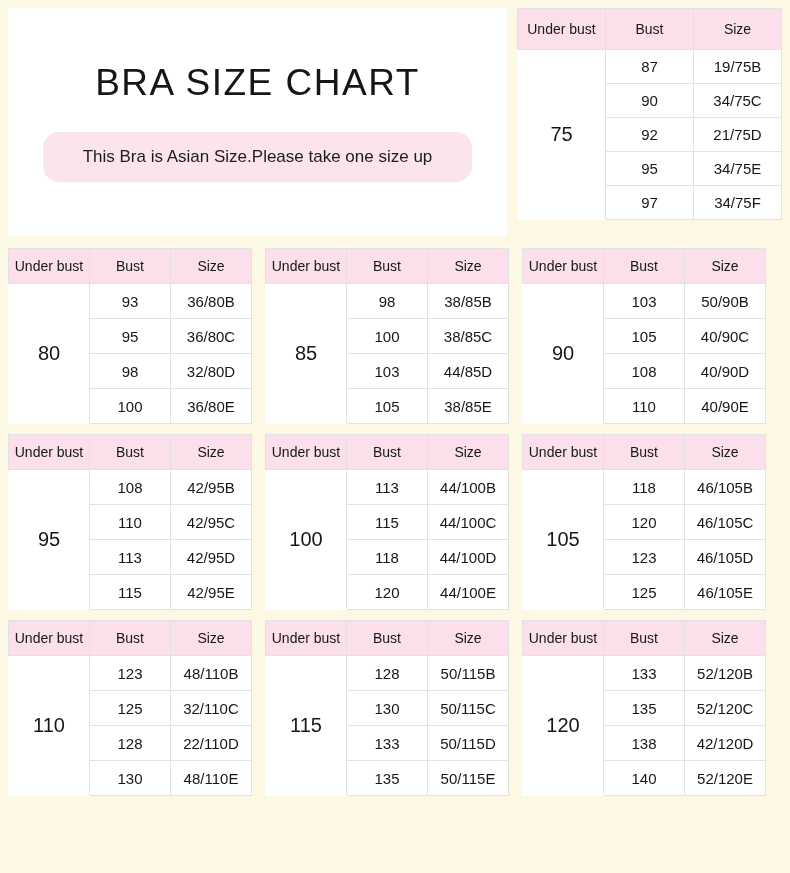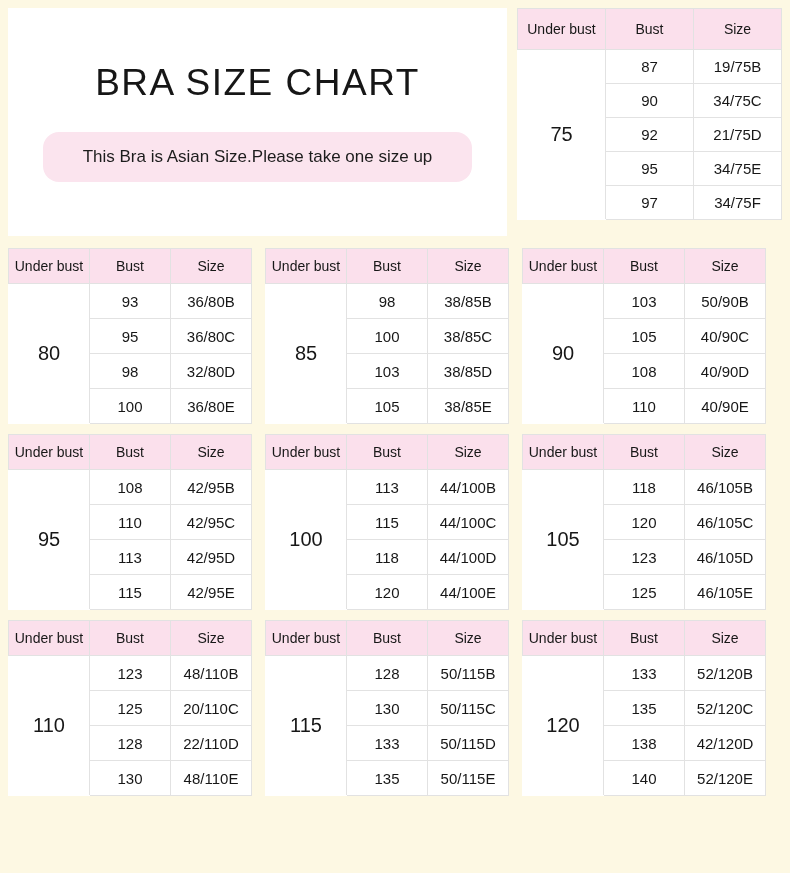--- a/index.html
+++ b/index.html
@@ -201,21 +201,21 @@
           <td class="under-cell" rowspan="4">85</td>
           <td>98</td>
           <td>38/85B</td>
         </tr>
         <tr>
           <td>100</td>
           <td>38/85C</td>
         </tr>
         <tr>
           <td>103</td>
-          <td>38/85D</td>
+          <td>44/85D</td>
         </tr>
         <tr>
           <td>105</td>
           <td>38/85E</td>
         </tr>
       </tbody>
     </table>
 
     <table class="tbl">
       <thead>
@@ -342,21 +342,21 @@
         </tr>
       </thead>
       <tbody>
         <tr>
           <td class="under-cell" rowspan="4">110</td>
           <td>123</td>
           <td>48/110B</td>
         </tr>
         <tr>
           <td>125</td>
-          <td>20/110C</td>
+          <td>32/110C</td>
         </tr>
         <tr>
           <td>128</td>
           <td>22/110D</td>
         </tr>
         <tr>
           <td>130</td>
           <td>48/110E</td>
         </tr>
       </tbody>

